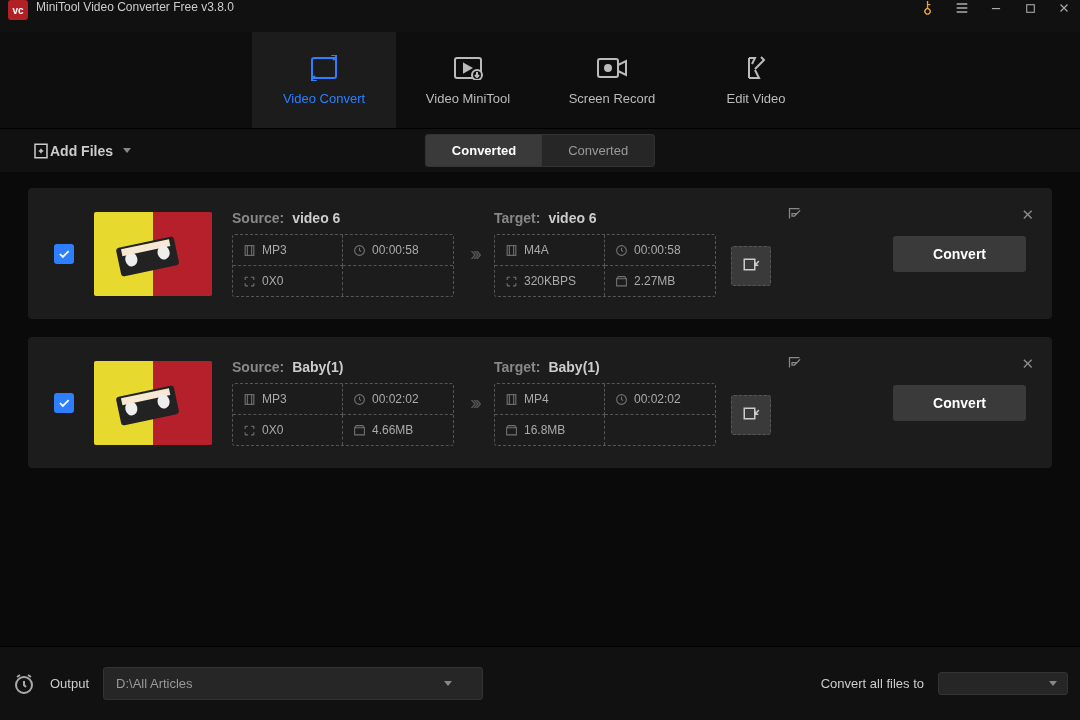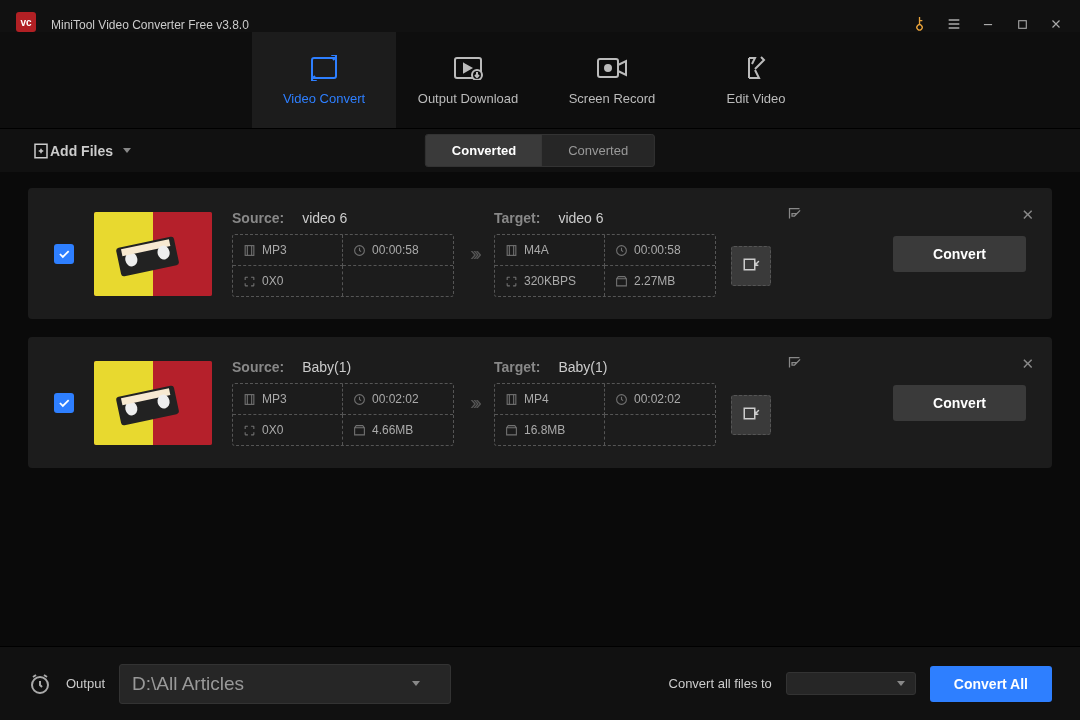--- a/index.html
+++ b/index.html
@@ -1,19 +1,19 @@
 <!DOCTYPE html>
 <html><head>
 <meta charset="utf-8">
 <style>
 * { margin: 0; padding: 0; box-sizing: border-box; font-family: -apple-system, "Segoe UI", Arial, sans-serif; }
 body { background: #0a0a0a; color: #ccc; width: 1080px; height: 720px; overflow: hidden; display: flex; flex-direction: column; }
 
 
-.title-bar { height: 32px; background: #111; display: flex; align-items: flex-end; padding: 0 16px; gap: 15px; }
+.title-bar { height: 32px; background: #111; display: flex; align-items: flex-start; padding: 0 8px; gap: 8px; }
 .app-logo { width: 20px; height: 20px; background: #b12024; border-radius: 3px; display: flex; align-items: center; justify-content: center; color: #fff; font-size: 10px; font-weight: bold; }
 .app-title { font-size: 12px; color: #ccc; flex: 1; }
 .title-actions { display: flex; gap: 18px; align-items: center; }
 .title-icon { width: 16px; height: 16px; display: flex; align-items: center; justify-content: center; cursor: pointer; color: #aaa; }
 .key-icon { color: #e8a23a; transform: rotate(-45deg); }
 
 
 .main-tabs { height: 96px; background: #0e0e0e; display: flex; justify-content: center; }
 .main-tab { width: 144px; display: flex; flex-direction: column; align-items: center; justify-content: center; gap: 10px; cursor: pointer; color: #bbb; }
 .main-tab.active { background: #1c1c1c; color: #2e7fff; }
@@ -39,40 +39,40 @@
 .thumb-r { position: absolute; right: 0; top: 0; width: 50%; height: 100%; }
 .thumb-cassette { position: absolute; left: 20%; top: 36%; width: 50%; height: 34%; background: #222; border-radius: 3px; transform: rotate(-12deg); }
 .thumb-cassette::before, .thumb-cassette::after { content: ''; position: absolute; top: 26%; width: 20%; height: 48%; background: #eee; border-radius: 50%; }
 .thumb-cassette::before { left: 12%; }
 .thumb-cassette::after { right: 12%; }
 .thumb-cassette .label { position: absolute; left: 8%; right: 8%; top: 8%; height: 24%; background: #f7e9d1; }
 
 .file-info { flex: 1; display: flex; align-items: center; gap: 10px; }
 .col { display: flex; flex-direction: column; gap: 8px; }
 .row-label { font-size: 14px; color: #888; font-weight: 600; }
-.row-label .name { color: #ccc; font-weight: 400; margin-left: 18px; }
+.row-label .name { color: #ccc; font-weight: 700; margin-left: 8px; }
 .box { border: 1px dashed #555; border-radius: 3px; display: flex; flex-direction: column; }
 .box-row { display: flex; }
 .cell { display: flex; align-items: center; gap: 6px; padding: 8px 10px; font-size: 12px; color: #aaa; min-width: 110px; }
 .box-row:first-child .cell:first-child { border-right: 1px dashed #555; border-bottom: 1px dashed #555; }
 .box-row:first-child .cell:last-child { border-bottom: 1px dashed #555; }
 .box-row:last-child .cell:first-child { border-right: 1px dashed #555; }
 .mini-icon { width: 13px; height: 13px; opacity: .6; flex-shrink: 0; }
 .arrows { color: #555; font-size: 20px; letter-spacing: -4px; padding: 0 6px; }
 .target-group { display: flex; align-items: center; gap: 16px; }
 .settings-btn { width: 40px; height: 40px; background: #3a3a3a; border: 1px dashed #555; border-radius: 3px; display: flex; align-items: center; justify-content: center; cursor: pointer; margin-left: -1px;}
 .edit-icon { position: absolute; right: 250px; top: 18px; color: #888; cursor: pointer; }
 .close-x { position: absolute; right: 18px; top: 18px; color: #888; cursor: pointer; font-size: 15px; }
 .convert-btn { background: #3a3a3a; color: #fff; padding: 10px 40px; border-radius: 3px; font-size: 14px; font-weight: 600; cursor: pointer; border: none; margin-left: auto; }
 
 
-.footer { height: 74px; background: #111; border-top: 1px solid #000; display: flex; align-items: center; padding: 0 28px; gap: 14px; }
+.footer { height: 74px; background: #111; border-top: 1px solid #000; display: flex; align-items: center; padding: 0 12px; gap: 14px; }
 .clock-icon { width: 24px; height: 24px; color: #aaa; }
 .footer-label { font-size: 13px; color: #ccc; }
-.output-select { background: #262626; border: 1px solid #333; padding: 8px 30px 8px 12px; font-size: 19px; color: #999; border-radius: 3px; width: 332px; position: relative; display: flex; justify-content: space-between; align-items: center; cursor: pointer; }
+.output-select { background: #262626; border: 1px solid #333; padding: 8px 30px 8px 12px; font-size: 13px; color: #999; border-radius: 3px; width: 380px; position: relative; display: flex; justify-content: space-between; align-items: center; cursor: pointer; }
 .spacer { flex: 1; }
 .small-select { background: #262626; border: 1px solid #333; padding: 8px 10px; font-size: 13px; color: #999; border-radius: 3px; width: 130px; display: flex; justify-content: flex-end; align-items: center; cursor: pointer; }
 .convert-all { background: #2e7fff; color: #fff; padding: 10px 24px; border-radius: 3px; font-size: 14px; font-weight: 600; cursor: pointer; border: none; }
 .tri-down { width: 0; height: 0; border-left: 4px solid transparent; border-right: 4px solid transparent; border-top: 5px solid #888; }
 </style>
 </head>
 <body>
 
 <div class="title-bar">
   <div class="app-logo">
@@ -122,21 +122,21 @@
   </div>
   <div class="main-tab">
     <div class="main-tab-icon">
       <svg width="30" height="24" viewBox="0 0 30 24" fill="none" stroke="#bbb" stroke-width="2">
           <rect x="2" y="2" width="26" height="20" rx="2"></rect>
           <path d="M11 8 l7 4 l-7 4 z" fill="#bbb"></path>
           <circle cx="24" cy="19" r="5" fill="#0e0e0e"></circle>
           <path d="M24 16 v5 m-2 -2 l2 2 l2 -2"></path>
         </svg>
     </div>
-    <div class="main-tab-label">Output Download</div>
+    <div class="main-tab-label">Video MiniTool</div>
   </div>
   <div class="main-tab">
     <div class="main-tab-icon">
       <svg width="32" height="22" viewBox="0 0 32 22" fill="none" stroke="#bbb" stroke-width="2">
           <rect x="2" y="2" width="20" height="18" rx="2"></rect>
           <path d="M22 8 l8 -4 v14 l-8 -4"></path>
           <circle cx="12" cy="11" r="3" fill="#bbb"></circle>
         </svg>
     </div>
     <div class="main-tab-label">Screen Record</div>
@@ -378,14 +378,13 @@
   <span class="footer-label">Output</span>
   <div class="output-select">
     <span>D:\All Articles</span>
     <div class="tri-down"></div>
   </div>
   <div class="spacer"></div>
   <span class="footer-label">Convert all files to</span>
   <div class="small-select">
     <div class="tri-down"></div>
   </div>
-  <button class="convert-all">Convert All</button>
 </div>
 
 </body></html>

